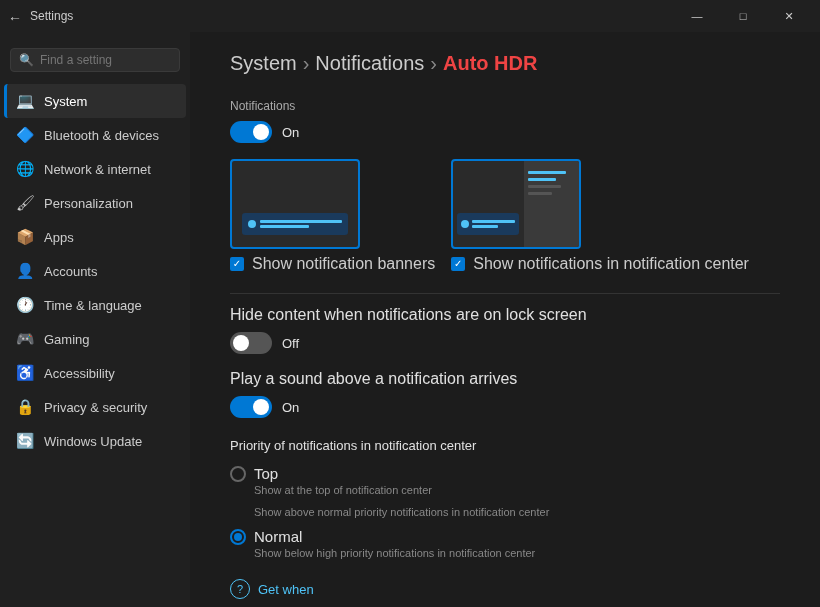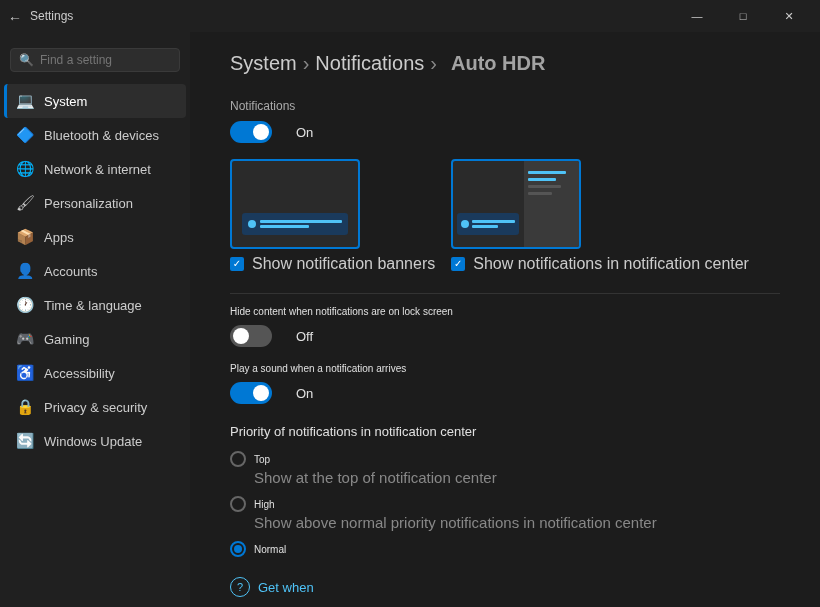--- a/index.html
+++ b/index.html
@@ -130,36 +130,35 @@
     .breadcrumb-sep {
       color: #888;
       font-weight: 300;
     }
     .breadcrumb-link {
       color: #ccc;
       font-weight: 400;
       cursor: pointer;
     }
     .breadcrumb-current {
-      color: #a3a3a3;
-      margin-left: 8px;
+      color: #ef4444;
     }
 
     
     .section-label {
       font-size: 12px;
       color: #aaa;
       margin-bottom: 8px;
     }
 
     
     .toggle-row {
       display: flex;
       align-items: center;
-      gap: 24px;
+      gap: 10px;
       margin-bottom: 16px;
     }
     .toggle {
       width: 42px;
       height: 22px;
       border-radius: 11px;
       position: relative;
       cursor: pointer;
       flex-shrink: 0;
     }
@@ -287,21 +286,21 @@
     .checkbox-label {
       font-size: 16px;
       color: #ccc;
     }
 
     
     .setting-group {
       margin-bottom: 16px;
     }
     .setting-title {
-      font-size: 10px;
+      font-size: 16px;
       color: #e0e0e0;
       margin-bottom: 8px;
     }
 
     
     .priority-section {
       margin-top: 20px;
     }
     .priority-title {
       font-size: 13px;
@@ -338,25 +337,25 @@
     .radio-btn.selected {
       border-color: #0078d4;
     }
     .radio-inner {
       width: 8px;
       height: 8px;
       border-radius: 50%;
       background: #0078d4;
     }
     .radio-label {
-      font-size: 10px;
+      font-size: 15px;
       color: #e0e0e0;
     }
     .radio-desc {
-      font-size: 15px;
+      font-size: 11px;
       color: #888;
       margin-left: 24px;
     }
 
     
     .get-help {
       display: flex;
       align-items: center;
       gap: 8px;
       margin-top: 20px;
@@ -528,21 +527,21 @@
       <div class="setting-title">Hide content when notifications are on lock screen</div>
       <div class="toggle-row">
         <div class="toggle off">
           <div class="toggle-thumb"></div>
         </div>
         <span class="toggle-label">Off</span>
       </div>
     </div>
 
     <div class="setting-group">
-      <div class="setting-title">Play a sound when a notification arrives</div>
+      <div class="setting-title">Play a sound above a notification arrives</div>
       <div class="toggle-row">
         <div class="toggle on">
           <div class="toggle-thumb"></div>
         </div>
         <span class="toggle-label">On</span>
       </div>
     </div>
 
     <div class="priority-section">
       <div class="priority-title">Priority of notifications in notification center</div>
@@ -550,35 +549,30 @@
           <div class="radio-item">
     <div class="radio-row">
       <div class="radio-btn ">
         
       </div>
       <span class="radio-label">Top</span>
     </div>
     <div class="radio-desc">Show at the top of notification center</div>
   </div>
           <div class="radio-item">
-    <div class="radio-row">
-      <div class="radio-btn ">
-        
-      </div>
-      <span class="radio-label">High</span>
-    </div>
     <div class="radio-desc">Show above normal priority notifications in notification center</div>
   </div>
           <div class="radio-item">
     <div class="radio-row">
       <div class="radio-btn selected">
         <div class="radio-inner"></div>
       </div>
       <span class="radio-label">Normal</span>
     </div>
+    <div class="radio-desc">Show below high priority notifications in notification center</div>
   </div>
         </div>
     </div>
 
     <div class="get-help">
       <div class="help-icon">?</div>
       <span>Get when</span>
     </div>
 
   </div>

